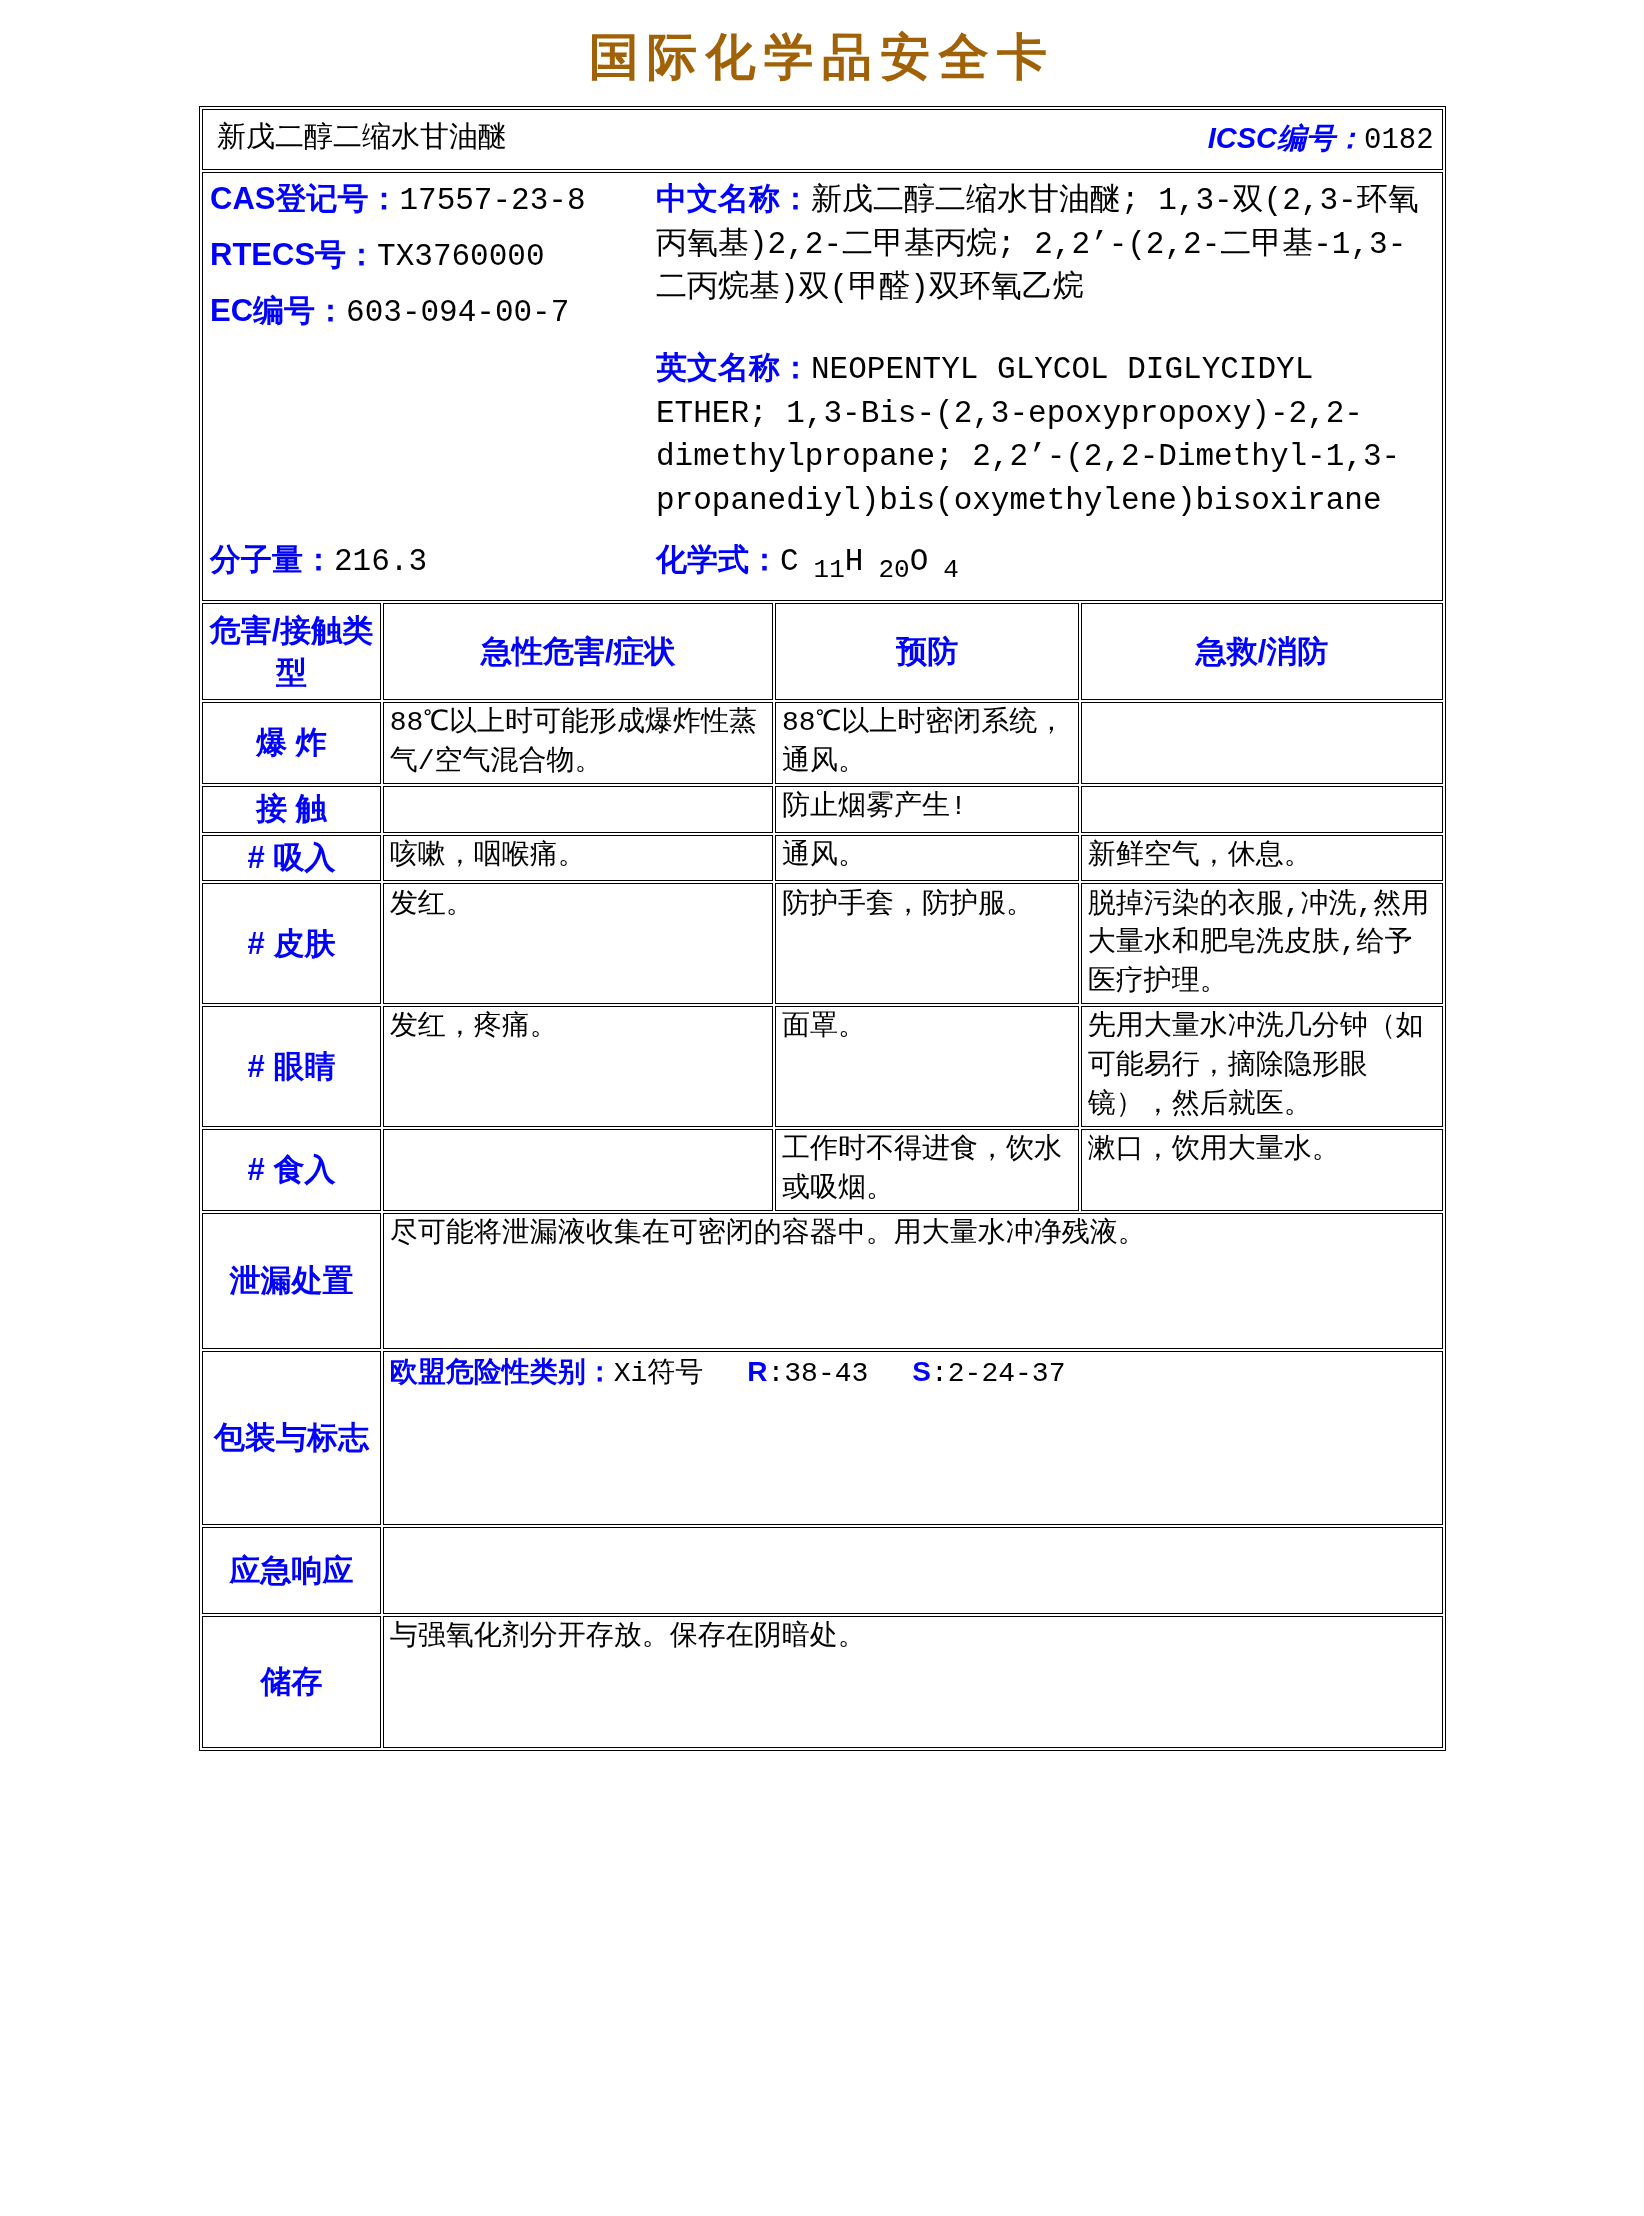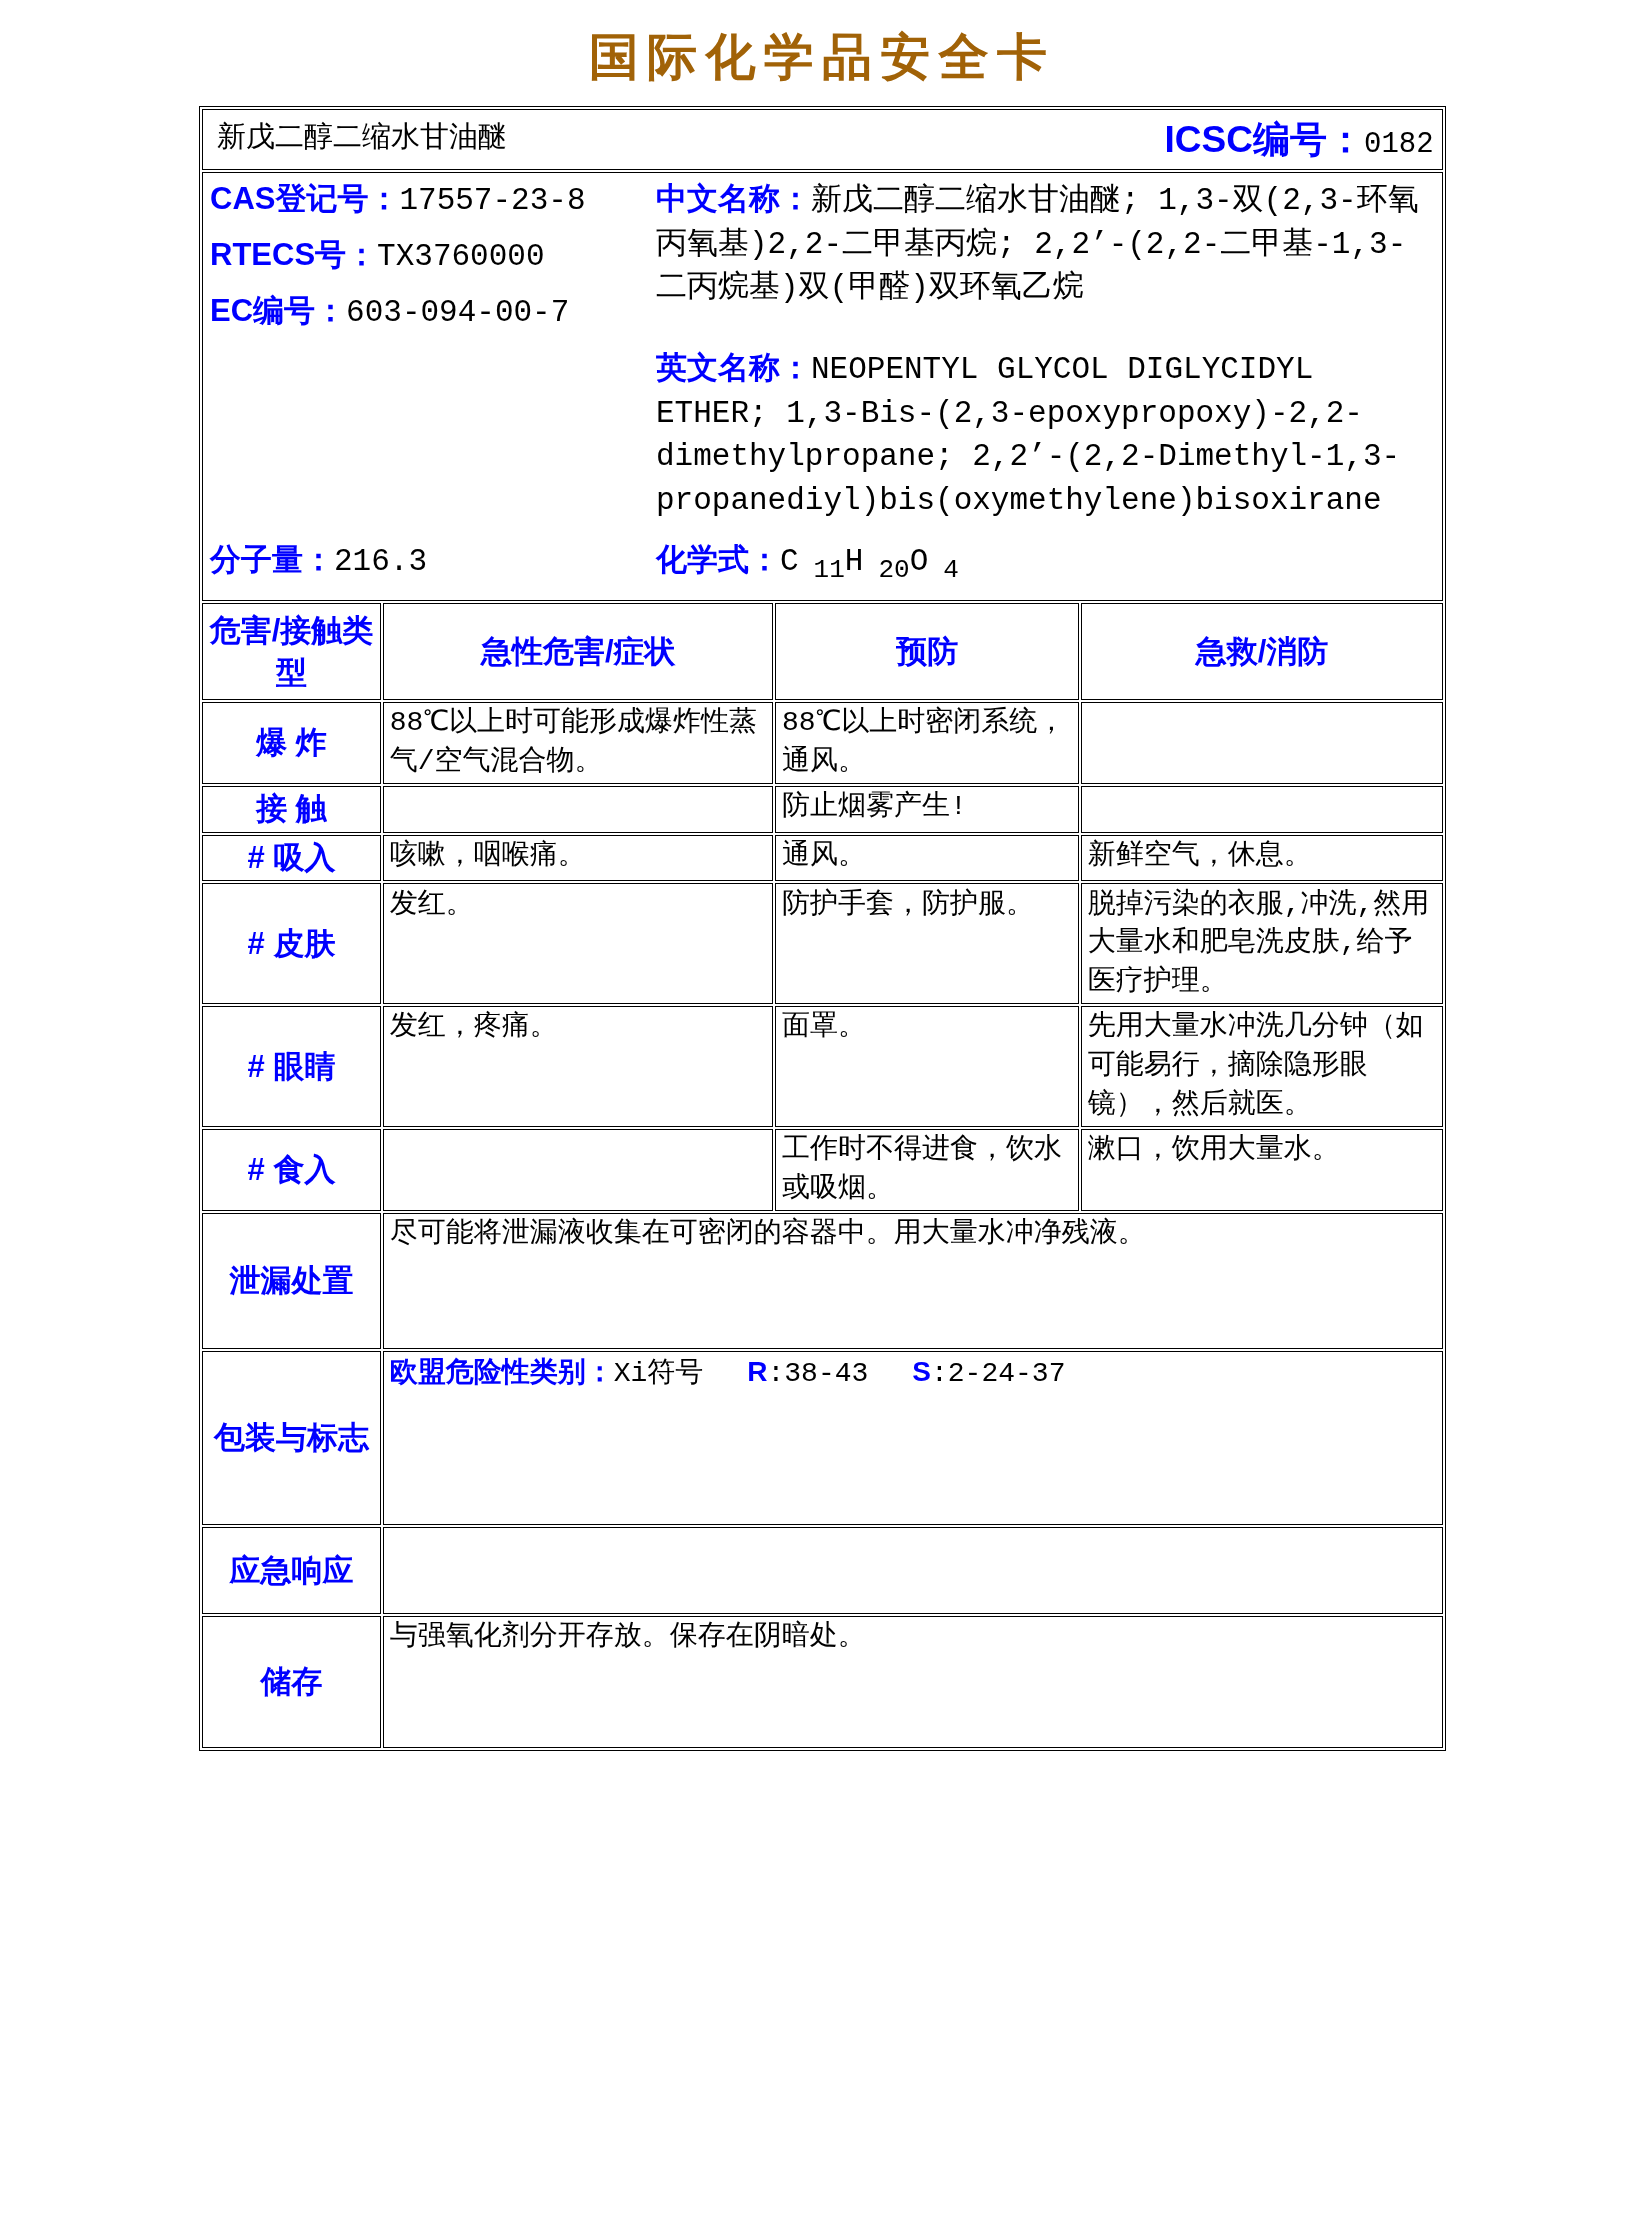--- a/index.html
+++ b/index.html
@@ -48,21 +48,21 @@
     color: #0000ff;
     font-family: "Liberation Sans", "DejaVu Sans", sans-serif;
     font-weight: bold;
   }
   
   tr.h-name { height: 61px; }
   .name-cell { vertical-align: middle; }
   .name-flex { display: flex; justify-content: space-between; align-items: center; }
   .chem-name { font-size: 29px; padding-left: 8.3px; }
   .icsc-group { font-size: 29px; padding-right: 2.8px; white-space: nowrap; }
-  .icsc-group .blue { font-size: 37px; }
+  .icsc-group .blue { font-size: 29px; font-style: italic; }
   
   .id-cell { height: 429px; padding: 4.2px 7px; }
   .id-inner { display: flex; flex-direction: column; justify-content: space-between; height: 100%; }
   .id-cols { display: flex; }
   .id-left { width: 446px; flex: 0 0 auto; }
   .id-left p { margin: 0 0 9.7px 0; font-size: 31px; line-height: 1.42; white-space: nowrap; }
   .id-right { flex: 1 1 auto; }
   .id-right p { margin: 0; font-size: 31px; line-height: 1.40; }
   .id-right p.en-row { margin-top: 37px; }
   .mol-row { display: flex; font-size: 31px; padding-bottom: 7px; }

